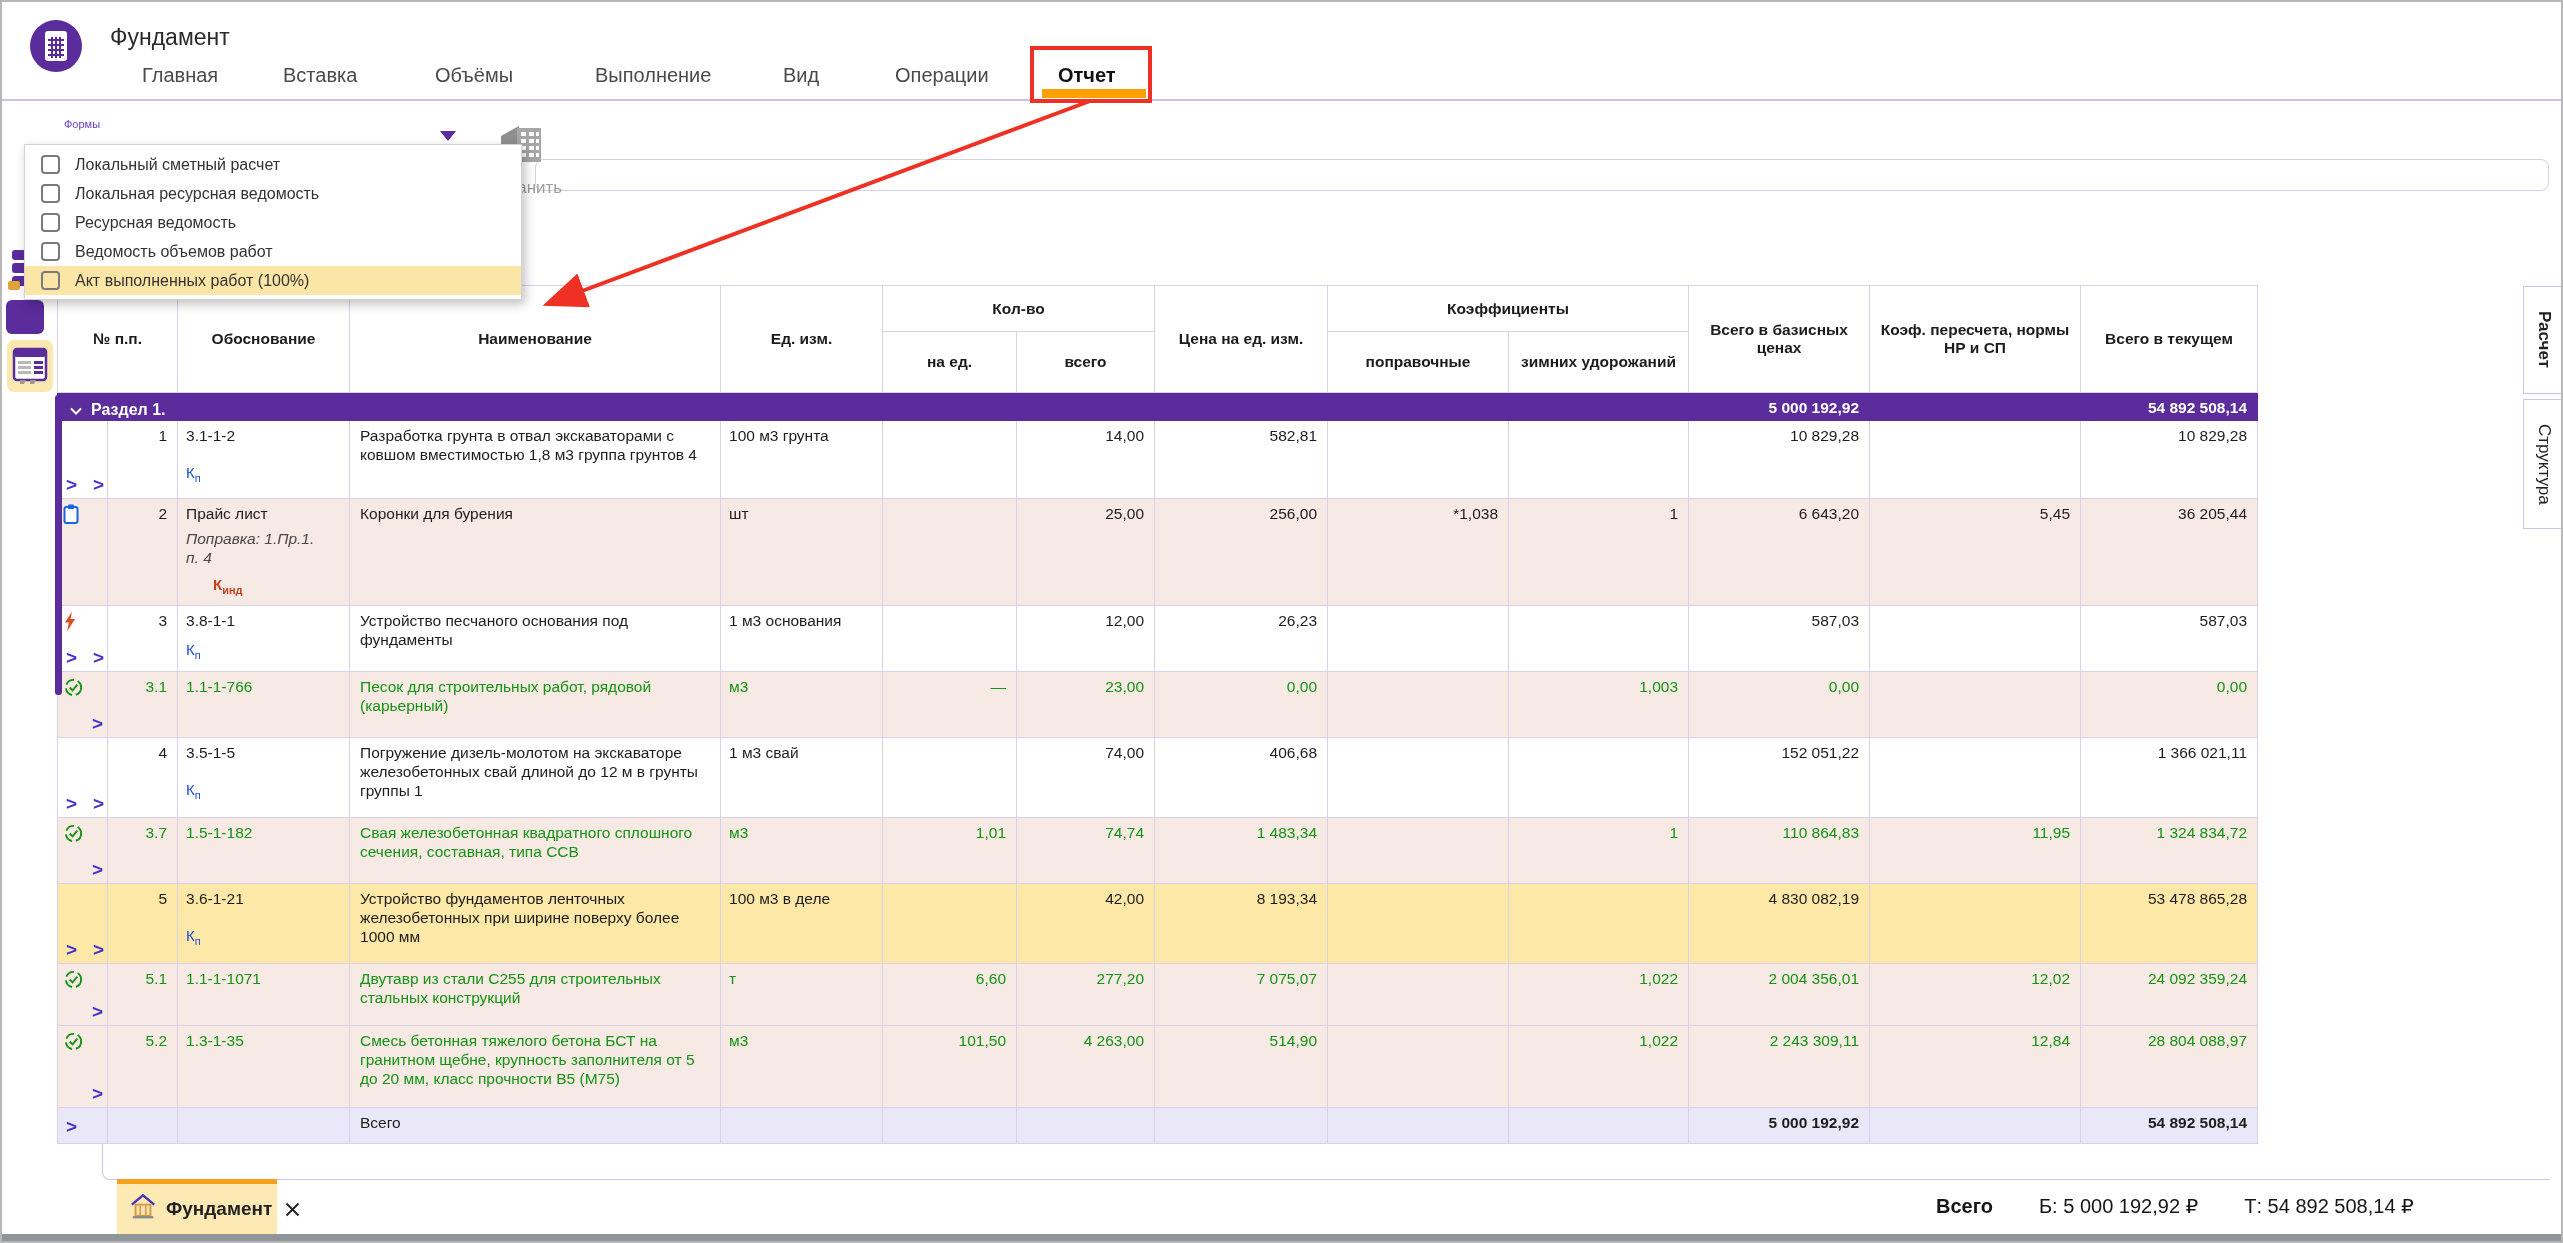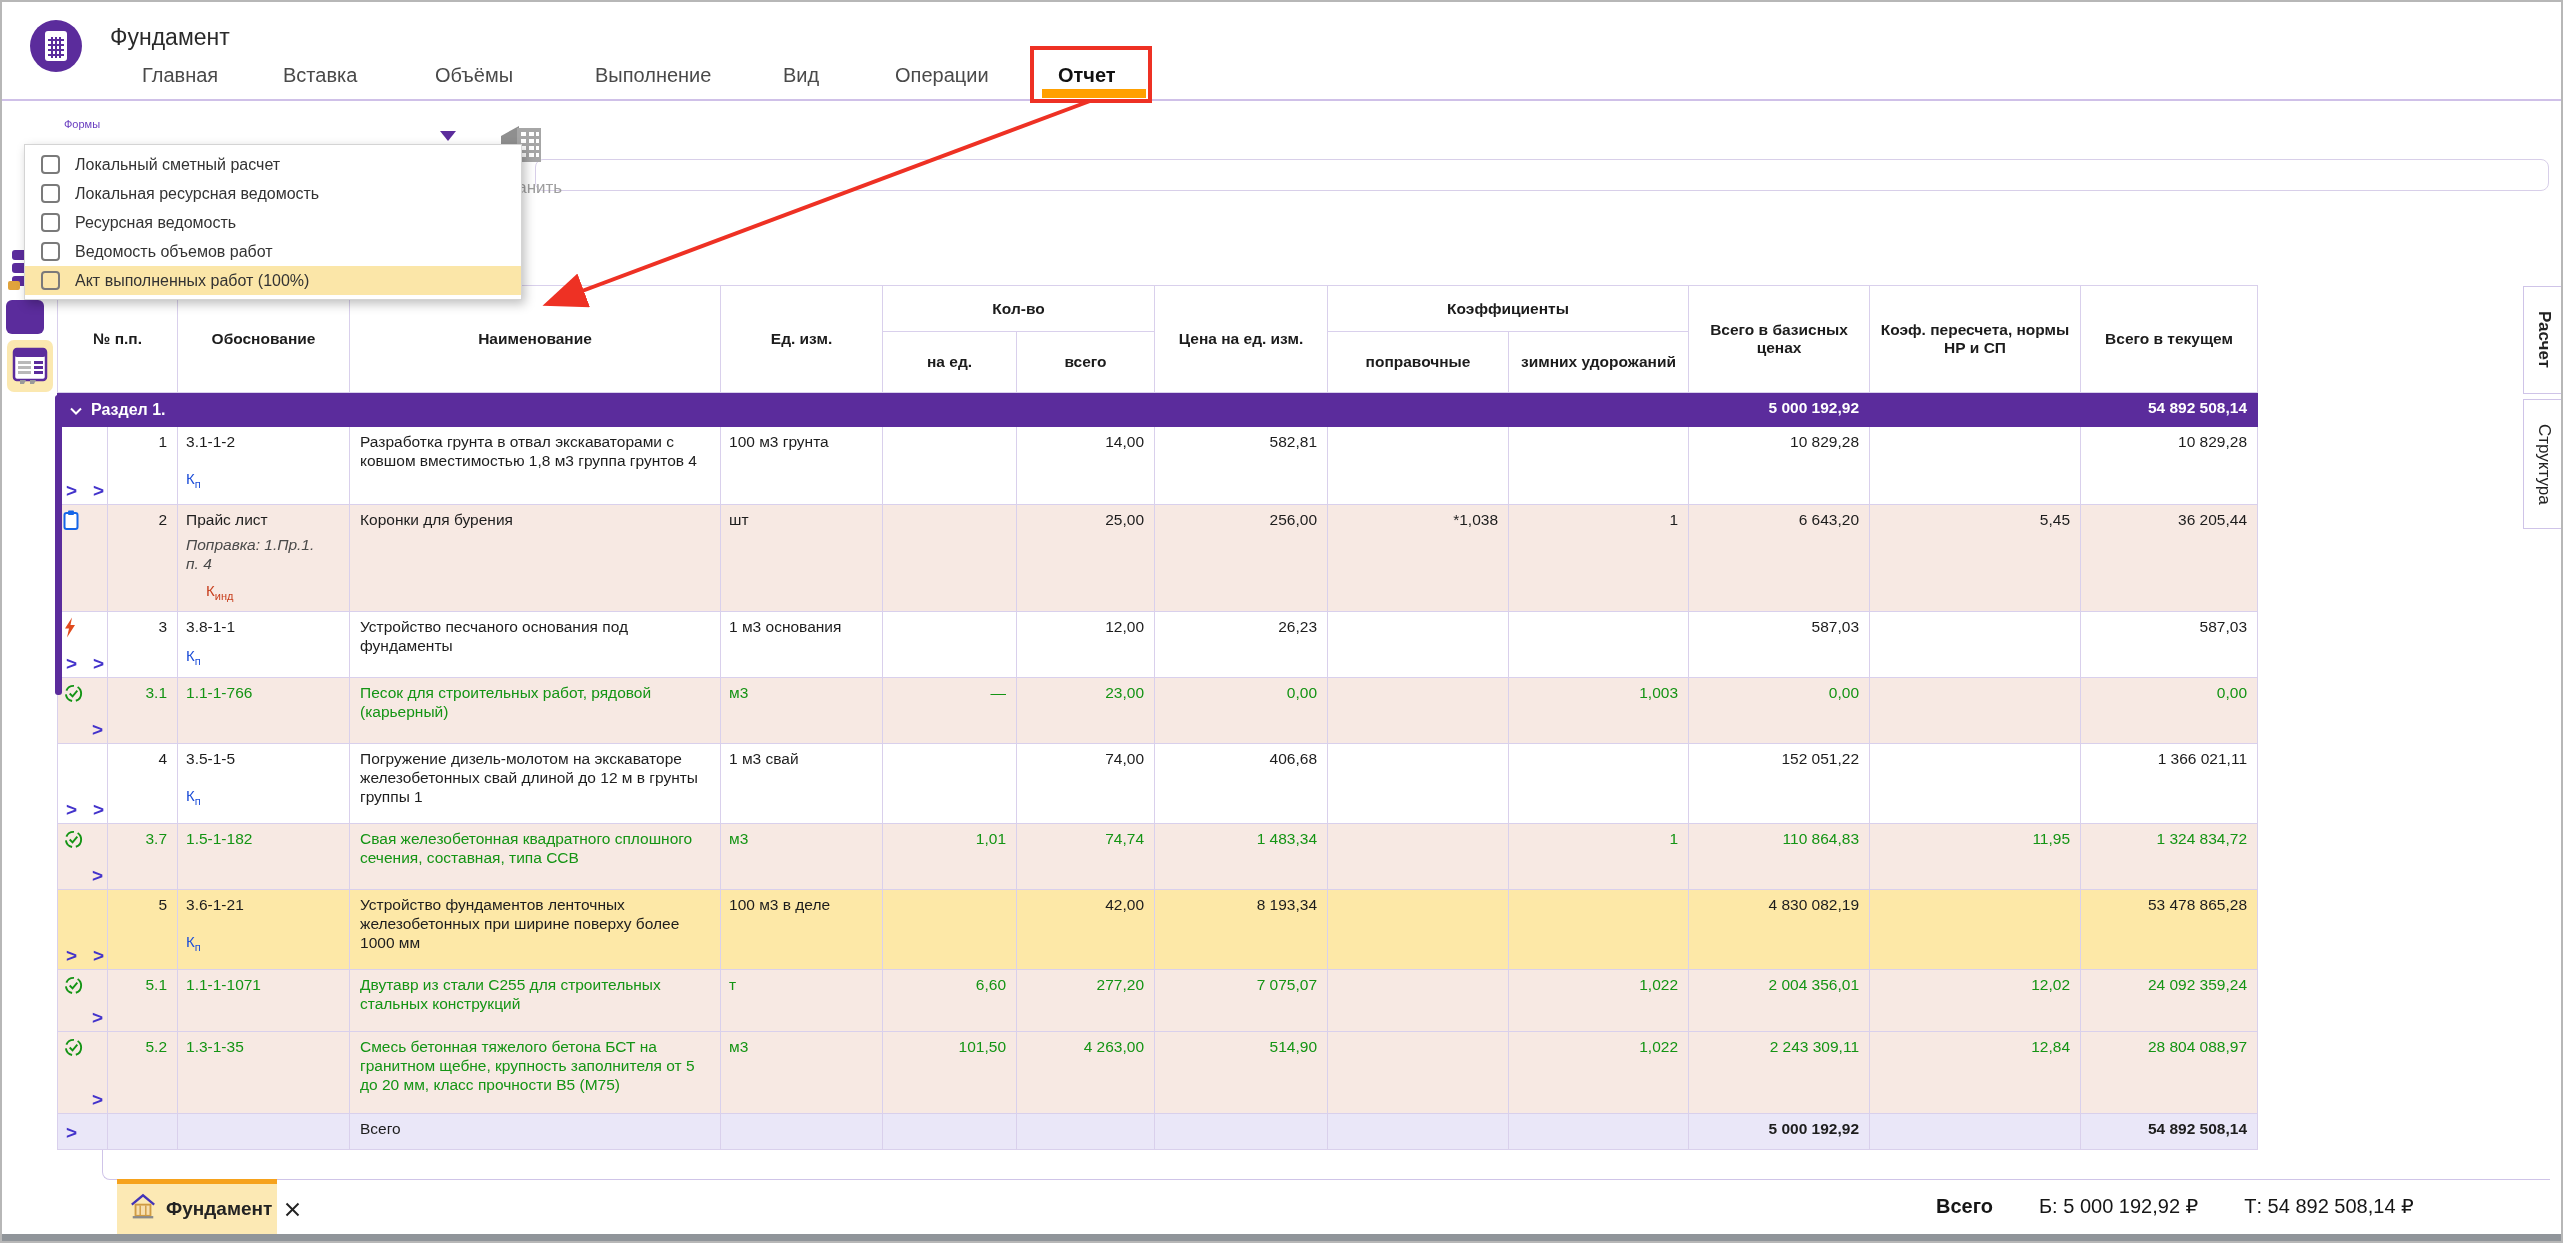--- a/index.html
+++ b/index.html
@@ -50,21 +50,21 @@
   .c-name{padding:5px 10px}
   .c-unit{padding:5px 8px}
   .n{text-align:right;padding:5px 10px 0 4px;white-space:nowrap}
   .b{font-weight:bold}
   .p td{background:#f7e9e3}
   .y td{background:#fde8a7}
   .t td{background:#eae7f8}
   .grn td{color:#149414}
   .kp{color:#1d4ed8;font-weight:normal;font-size:15px;margin-top:18px}
   .kp sub,.kind sub{font-size:11px}
-  .kind{color:#c8401f;font-weight:normal;font-size:15px;margin-top:8px;margin-left:20px}
+  .kind{color:#c8401f;font-weight:bold;font-size:15px;margin-top:8px;margin-left:27px}
   .note{font-style:italic;color:#4a4a4a;margin-top:6px}
   .ch{position:absolute;bottom:4px;left:8px;color:#4333cb;font-size:19px;font-weight:bold;white-space:nowrap}
   .ch i{font-style:normal;margin-right:16px}
   .ch1{left:34px}
   .sec td{background:#5b2c9c;color:#fff;border-color:#5b2c9c}
   .sec-l{padding:7px 0 0 12px;font-size:16px;font-weight:bold;white-space:nowrap}
   .secchev{display:inline-block;margin-right:9px}
   .rowicon{position:absolute;top:5px;left:5px}
   
   .rtab{position:absolute;left:2521px;width:40px;border:1px solid #cfc4e8;background:#fff;
@@ -221,21 +221,21 @@
         </tr>
         <tr style="height:61px">
           <th>на ед.</th>
           <th>всего</th>
           <th>поправочные</th>
           <th>зимних удорожаний</th>
         </tr>
       </thead>
       <tbody>
 
-        <tr class="sec" style="height:34px">
+        <tr class="sec" style="height:28px">
           <td colspan="10" class="sec-l">
             <span class="secchev">
               <svg width="12" height="8" viewBox="0 0 12 8">
                   <polyline points="1,1.5 6,6.5 11,1.5" fill="none" stroke="#ffffff" stroke-width="2"></polyline>
                 </svg>
             </span><span>Раздел 1.</span>
           </td>
           <td class="n b">5 000 192,92</td>
           <td></td>
           <td class="n b">54 892 508,14</td>

